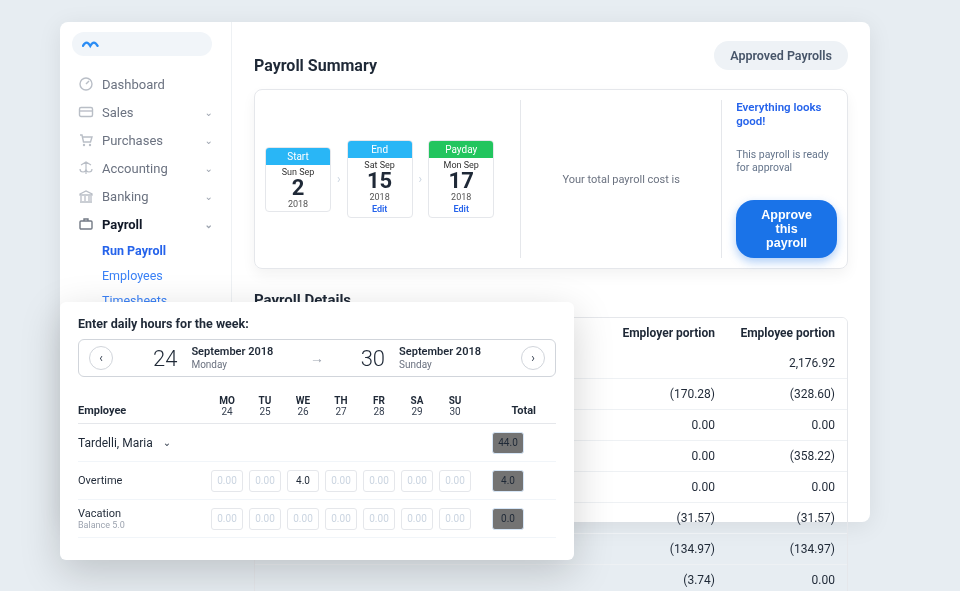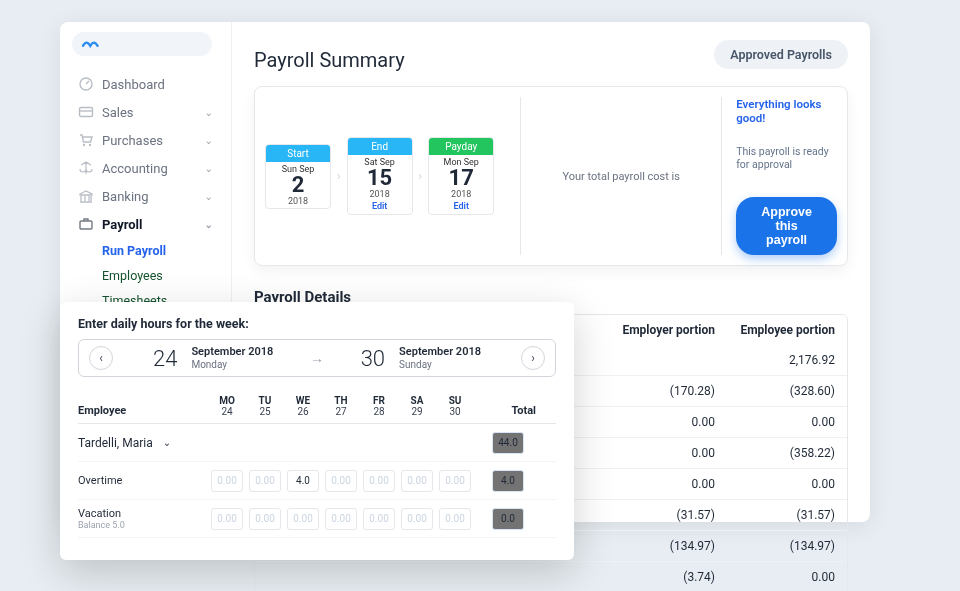--- a/index.html
+++ b/index.html
@@ -40,26 +40,26 @@
   .navitem {
     display:flex; align-items:center; gap:8px;
     padding: 6px 6px;
     cursor:pointer;
     color:#6b7280;
   }
   .navitem.active { color:#111827; font-weight:700; }
   .navicon { width:16px; height:16px; opacity:.7; display:flex; align-items:center; justify-content:center; }
   .navchev { margin-left:auto; font-size:10px; color:#9ca3af; }
   .subnav { padding-left: 30px; font-size:12.5px; }
-  .subitem { padding:5px 0; color:#14532d; cursor:pointer; }
+  .subitem { padding:5px 0; color:#3b82f6; cursor:pointer; }
   .subitem.active { color:#2563eb; font-weight:700; }
 
   .main { flex:1; padding: 14px 22px; position:relative; }
   .titlebar { display:flex; align-items:center; }
-  .title { font-size:20px; font-weight:400; margin-top:12px; }
+  .title { font-size:16px; font-weight:700; margin-top:20px; }
   .pill {
     margin-left:auto; background:#eef2f6; border-radius:16px;
     padding:7px 16px; font-size:12.5px; color:#475569; font-weight:600;
   }
 
   .summary-card {
     margin-top:14px;
     border:1px solid #e5e7eb; border-radius:8px;
     display:flex; align-items:stretch;
     padding:10px;

